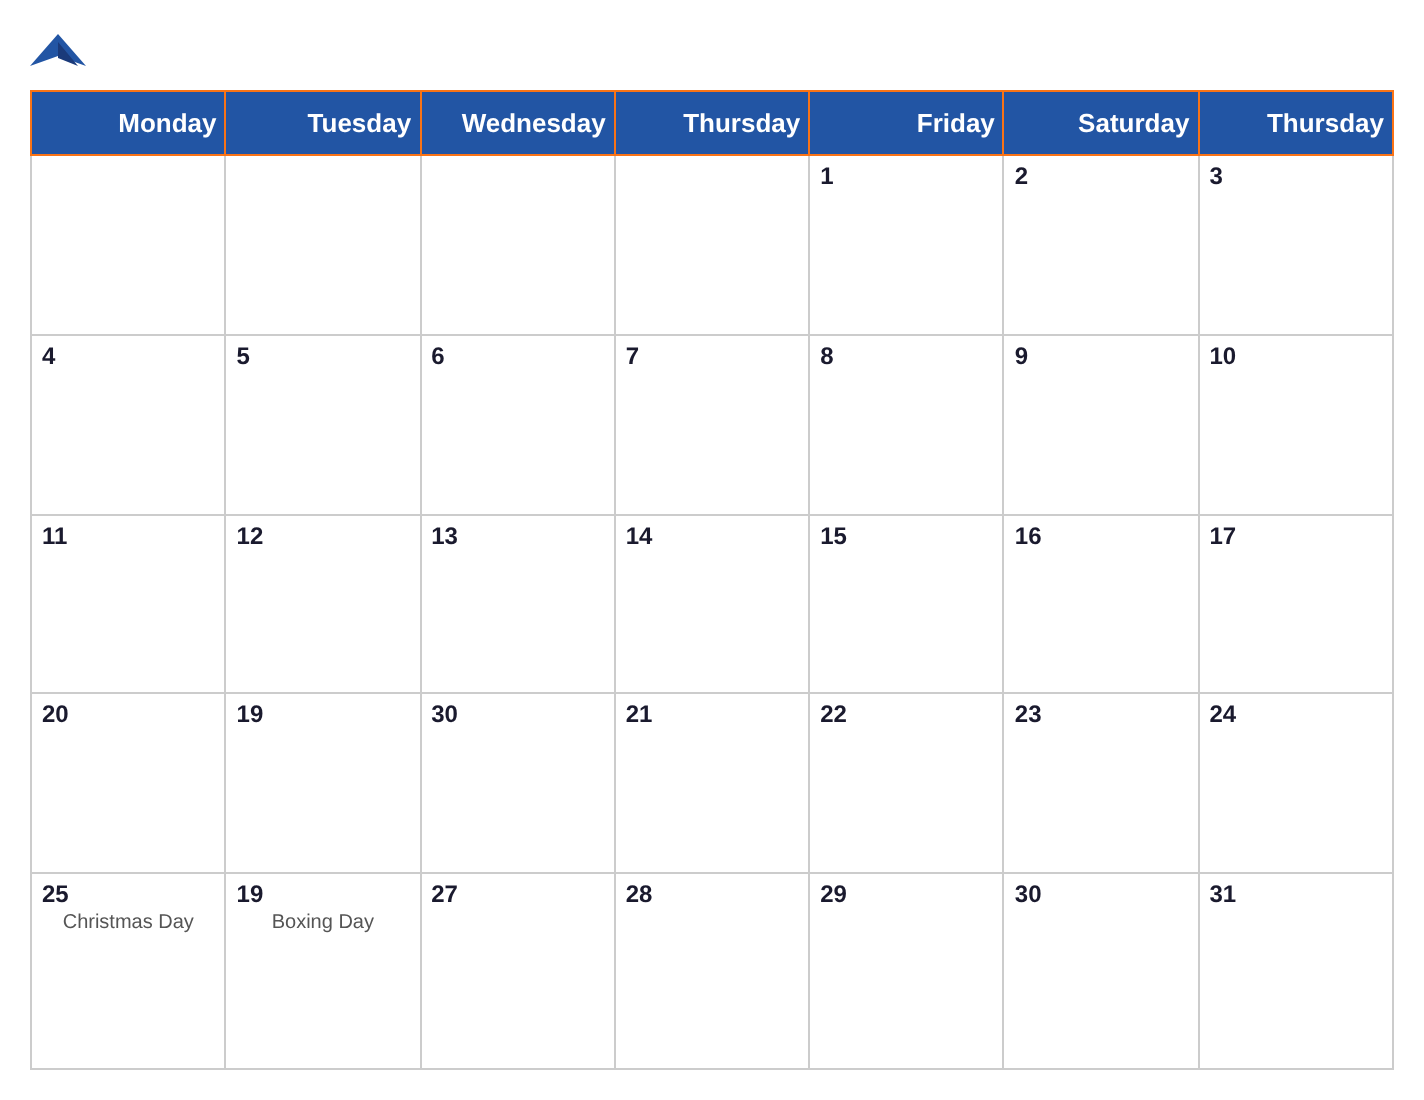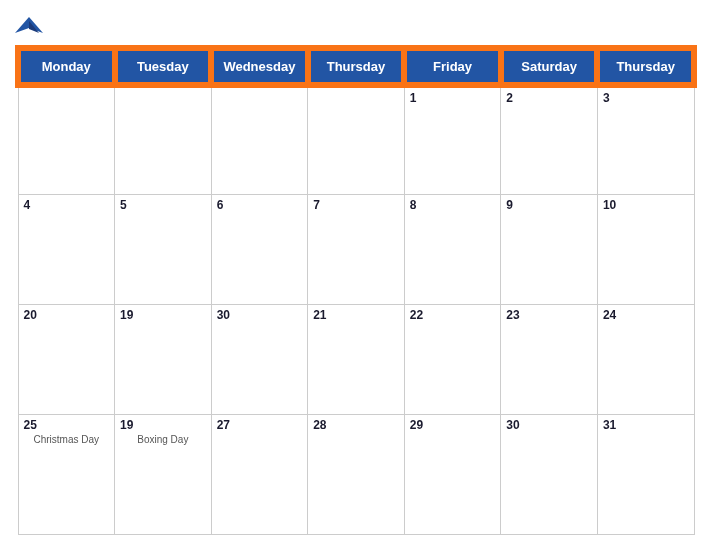--- a/index.html
+++ b/index.html
@@ -60,25 +60,25 @@
 
     .calendar-table {
       width: 100%;
       border-collapse: collapse;
       flex: 1;
     }
 
     .day-header {
       background-color: #2255a4;
       color: white;
-      text-align: center;
+      text-align: right;
       font-size: 13px;
       font-weight: bold;
       padding: 8px 4px;
-      border: 6px solid #f97316;
+      border: 1px solid #f97316;
     }
 
     .day-cell {
       border: 1px solid #ccc;
       vertical-align: top;
       width: calc(100% / 7);
       height: 78px;
       padding: 3px 5px;
       background: #fff;
     }
@@ -163,20 +163,43 @@
         </td>
         <td class="day-cell">
           <div class="day-number">9</div>
         </td>
         <td class="day-cell">
           <div class="day-number">10</div>
         </td>
       </tr>
       <tr>
         <td class="day-cell">
+          <div class="day-number">11</div>
+        </td>
+        <td class="day-cell">
+          <div class="day-number">12</div>
+        </td>
+        <td class="day-cell">
+          <div class="day-number">13</div>
+        </td>
+        <td class="day-cell">
+          <div class="day-number">14</div>
+        </td>
+        <td class="day-cell">
+          <div class="day-number">15</div>
+        </td>
+        <td class="day-cell">
+          <div class="day-number">16</div>
+        </td>
+        <td class="day-cell">
+          <div class="day-number">17</div>
+        </td>
+      </tr>
+      <tr>
+        <td class="day-cell">
           <div class="day-number">20</div>
         </td>
         <td class="day-cell">
           <div class="day-number">19</div>
         </td>
         <td class="day-cell">
           <div class="day-number">30</div>
         </td>
         <td class="day-cell">
           <div class="day-number">21</div>

